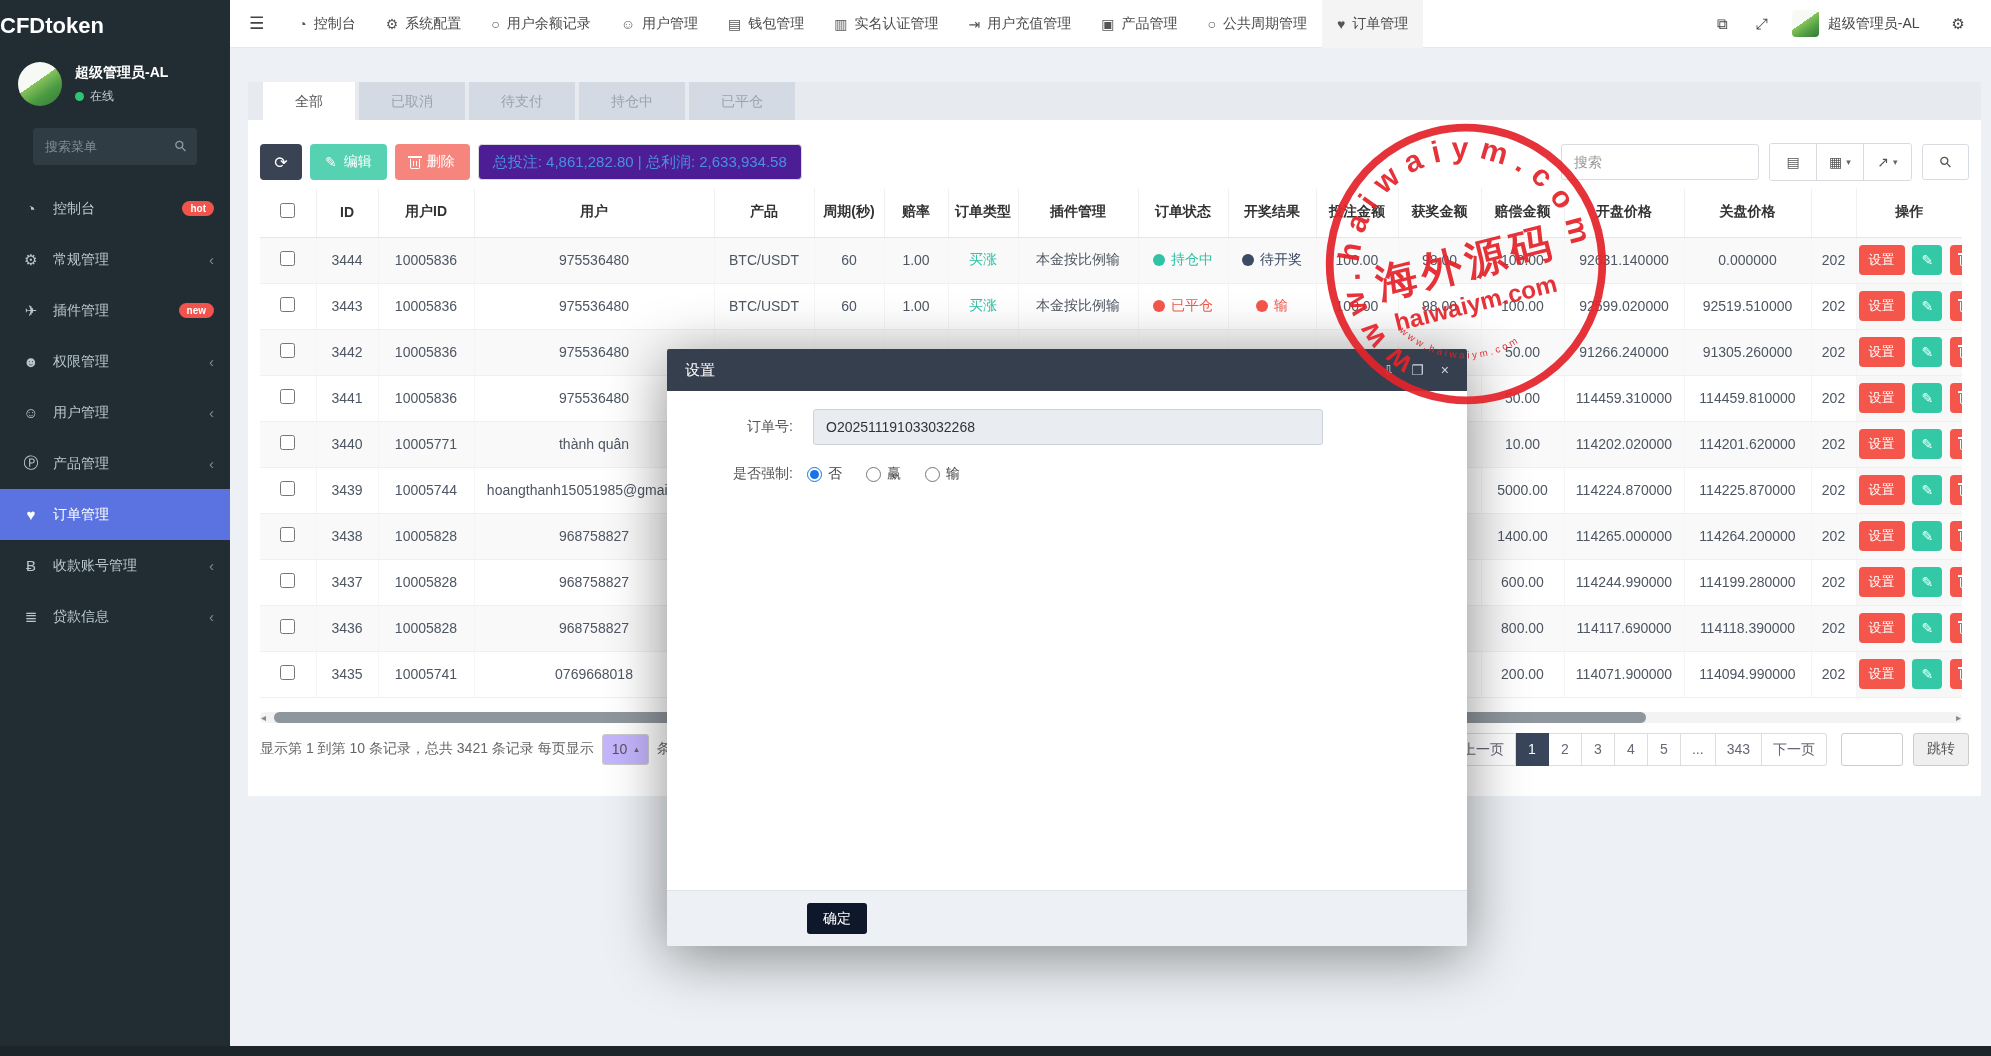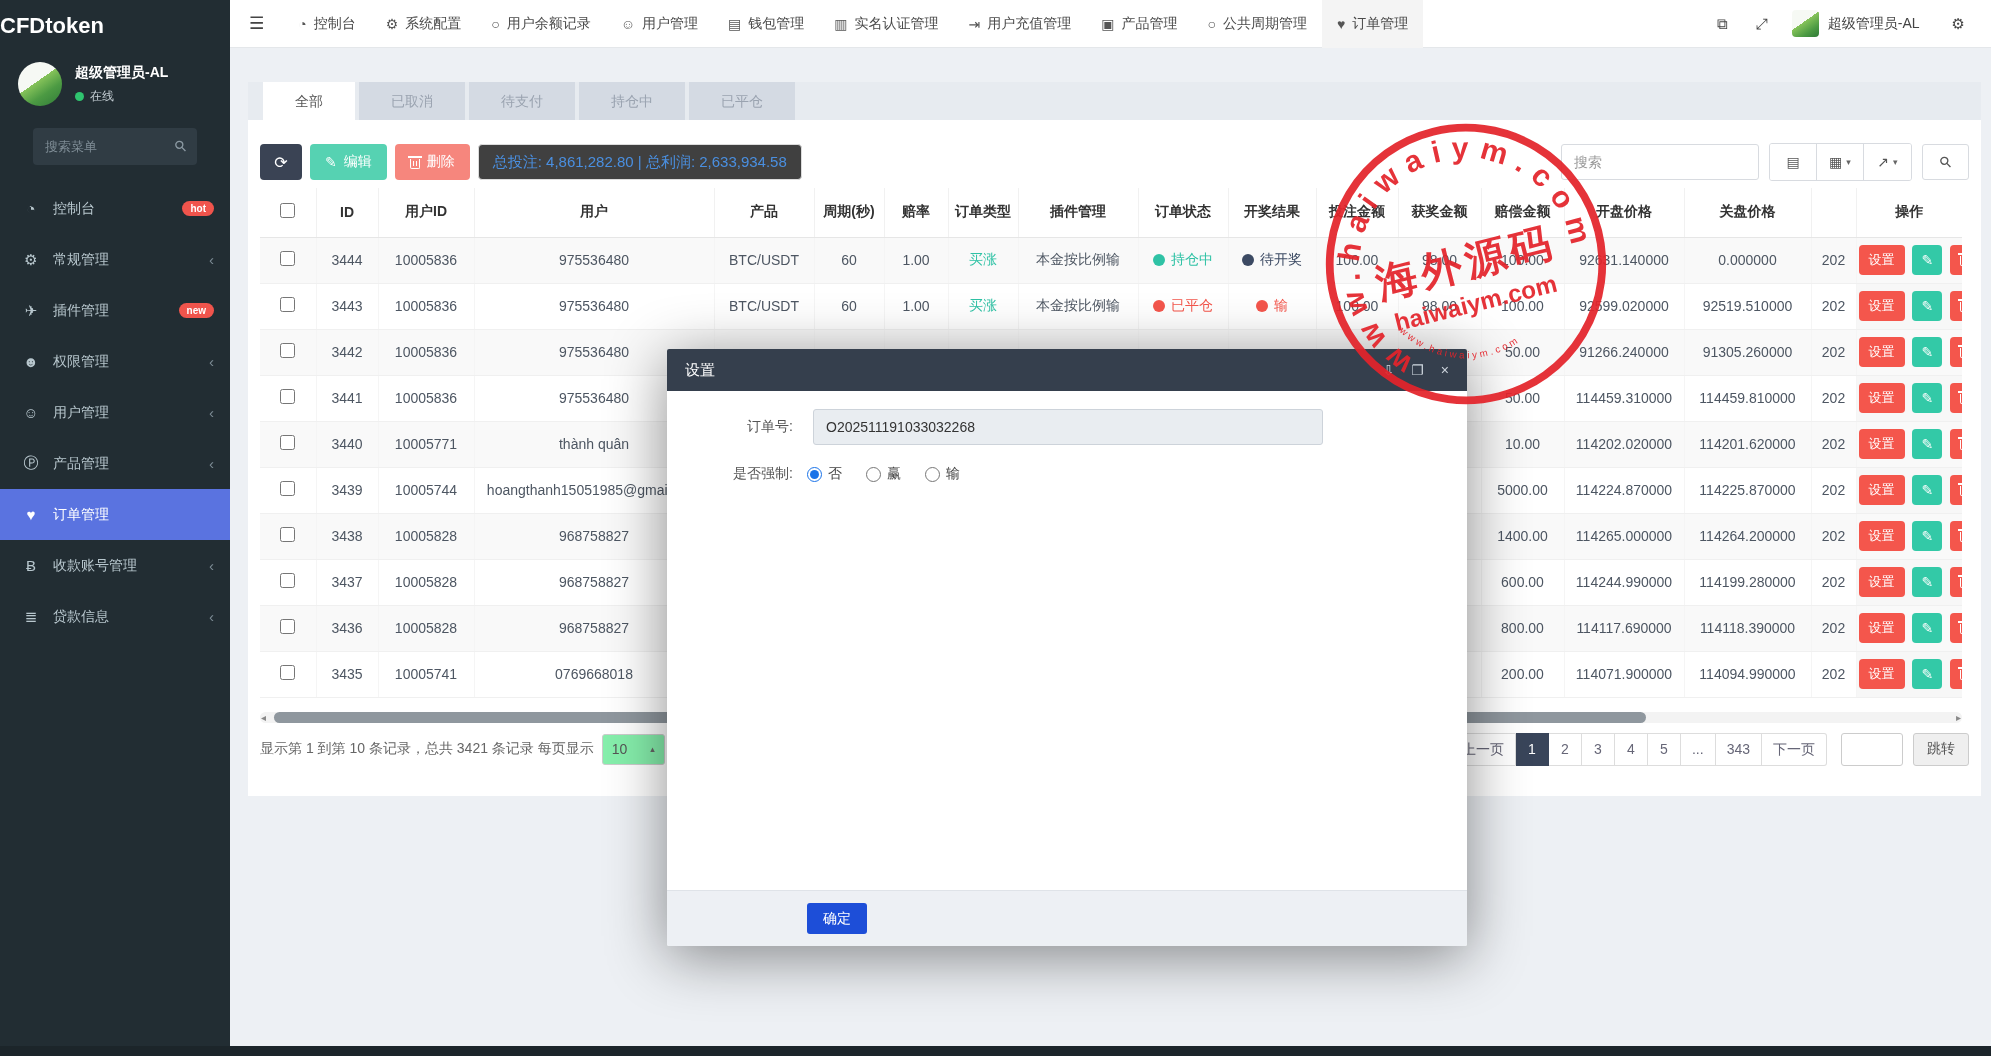--- a/index.html
+++ b/index.html
@@ -43,21 +43,21 @@
   .tabstrip{position:absolute;left:248px;top:82px;width:1733px;height:38px;background:#e7ebf0;
             display:flex;padding-left:15px}
   .tab{line-height:38px;padding:0 32px;background:#d4dae3;color:#9aa3b0;font-size:14px;margin-right:4px;cursor:pointer}
   .tab.active{background:#fff;color:#555}
   .panel{position:absolute;left:248px;top:120px;width:1733px;height:676px;background:#fff}
   .toolbar{position:absolute;left:12px;top:24px;right:12px;height:36px;display:flex;align-items:center;gap:8px}
   .btn-refresh{width:42px;height:36px;background:#3a4354;color:#fff;border:none;border-radius:4px;font-size:16px;cursor:pointer}
   .btn-edit,.btn-del{height:36px;color:#fff;border:none;border-radius:4px;font-size:14px;padding:0 15px;
            display:inline-flex;align-items:center;gap:7px;cursor:pointer}
   .btn-edit{background:#56d2b2}.btn-del{background:#f6867d}
-  .stats{height:36px;line-height:34px;background:#404040;border:1px solid #dcdcdc;border-radius:4px;
+  .stats{height:36px;line-height:34px;background:#4c1d95;border:1px solid #dcdcdc;border-radius:4px;
          padding:0 14px;font-size:15px;color:#4a8fe0}
   .tb-right{margin-left:auto;display:flex;align-items:center;gap:10px}
   .tb-search{width:198px;height:36px;border:1px solid #d8dbe0;border-radius:3px;padding:0 12px;font-size:14px;
              color:#555;outline:none}
   .tb-search::placeholder{color:#999}
   .btn-group{display:flex;border:1px solid #d8dbe0;border-radius:3px;overflow:hidden}
   .gbtn{width:47px;height:36px;background:#fff;border:none;border-right:1px solid #d8dbe0;color:#555;
         font-size:14px;display:inline-flex;align-items:center;justify-content:center;gap:4px;cursor:pointer}
   .gbtn:last-child{border-right:none}
   .caret{font-size:9px;color:#666}
@@ -90,22 +90,22 @@
   .trash-glyph::before{content:"";position:absolute;left:-3px;right:-3px;top:-3px;height:2px;background:#fff}
   .trash-glyph::after{content:"";position:absolute;left:2px;top:2px;width:1px;height:5px;background:#fff;box-shadow:3px 0 0 #fff}
   input[type=checkbox]{width:15px;height:15px;cursor:pointer}
   
   .hscroll{position:absolute;left:12px;top:592px;width:1702px;height:11px;background:#f3f3f3;border-radius:6px}
   .hthumb{position:absolute;left:14px;top:0;width:1372px;height:11px;background:#8f979e;border-radius:6px;cursor:pointer}
   .harrow{position:absolute;top:0;font-size:10px;line-height:11px;color:#888;cursor:pointer}
   .harrow.l{left:1px}.harrow.r{right:1px}
   
   .pgbar{position:absolute;left:12px;right:12px;top:612px;height:34px;display:flex;align-items:center;color:#666;font-size:14px}
-  .sizesel{display:inline-flex;align-items:center;gap:23px;border:1px solid #ccc;border-radius:3px;height:31px;
-           padding:0 9px;margin:0 8px;color:#555;cursor:pointer;background:#86efac}
+  .sizesel{display:inline-flex;align-items:center;gap:7px;border:1px solid #ccc;border-radius:3px;height:31px;
+           padding:0 9px;margin:0 8px;color:#555;cursor:pointer;background:#c4b5fd}
   .pages{margin-left:auto;display:flex}
   .pbtn{min-width:33px;height:33px;line-height:31px;text-align:center;border:1px solid #ddd;border-left:none;
         color:#667;font-size:14px;padding:0 11px;background:#fff;cursor:pointer}
   .pbtn:first-child{border-left:1px solid #ddd;border-radius:3px 0 0 3px}
   .pbtn:last-child{border-radius:0 3px 3px 0}
   .pbtn.active{background:#39455a;color:#fff;border-color:#39455a}
   .jumpin{width:62px;height:33px;border:1px solid #ccc;border-radius:3px;margin-left:14px;outline:none;padding:0 6px}
   .jumpbtn{height:33px;padding:0 13px;border:1px solid #ccc;border-radius:3px;background:#efefef;color:#555;
            font-size:14px;margin-left:10px;cursor:pointer}
   
@@ -117,21 +117,21 @@
   .mbtns span{cursor:pointer}
   .mrow{display:flex;align-items:center;margin-top:20px}
   .mlabel{width:126px;text-align:right;color:#555;font-size:14px;flex-shrink:0}
   .minput{margin-left:20px;width:510px;height:36px;background:#e9edf1;border:1px solid #cdd3da;border-radius:3px;
           color:#333;font-size:14px;padding:0 12px;outline:none}
   .radios{display:flex;align-items:center;margin-left:14px}
   .radios label{display:inline-flex;align-items:center;gap:6px;margin-right:24px;color:#444;font-size:14px;cursor:pointer}
   .radios input{width:15px;height:15px;accent-color:#1a73e8;cursor:pointer}
   .mfoot{position:absolute;left:0;right:0;bottom:0;height:56px;background:#edf0f4;border-top:1px solid #dfe3e8;
          display:flex;align-items:center;border-radius:0 0 2px 2px}
-  .okbtn{margin-left:140px;height:31px;padding:0 16px;background:#1d4ed8;color:#fff;border:none;border-radius:3px;
+  .okbtn{margin-left:140px;height:31px;padding:0 16px;background:#0f172a;color:#fff;border:none;border-radius:3px;
          font-size:14px;cursor:pointer}
   
   .stamp{position:absolute;left:1320px;top:118px;width:292px;height:292px;z-index:60;
          transform:rotate(-14deg);opacity:.93;pointer-events:none}
   
   .bottombar{position:absolute;left:0;bottom:0;width:1991px;height:10px;background:#1c252a;z-index:40}
 </style>
 </head>
 <body>
 

